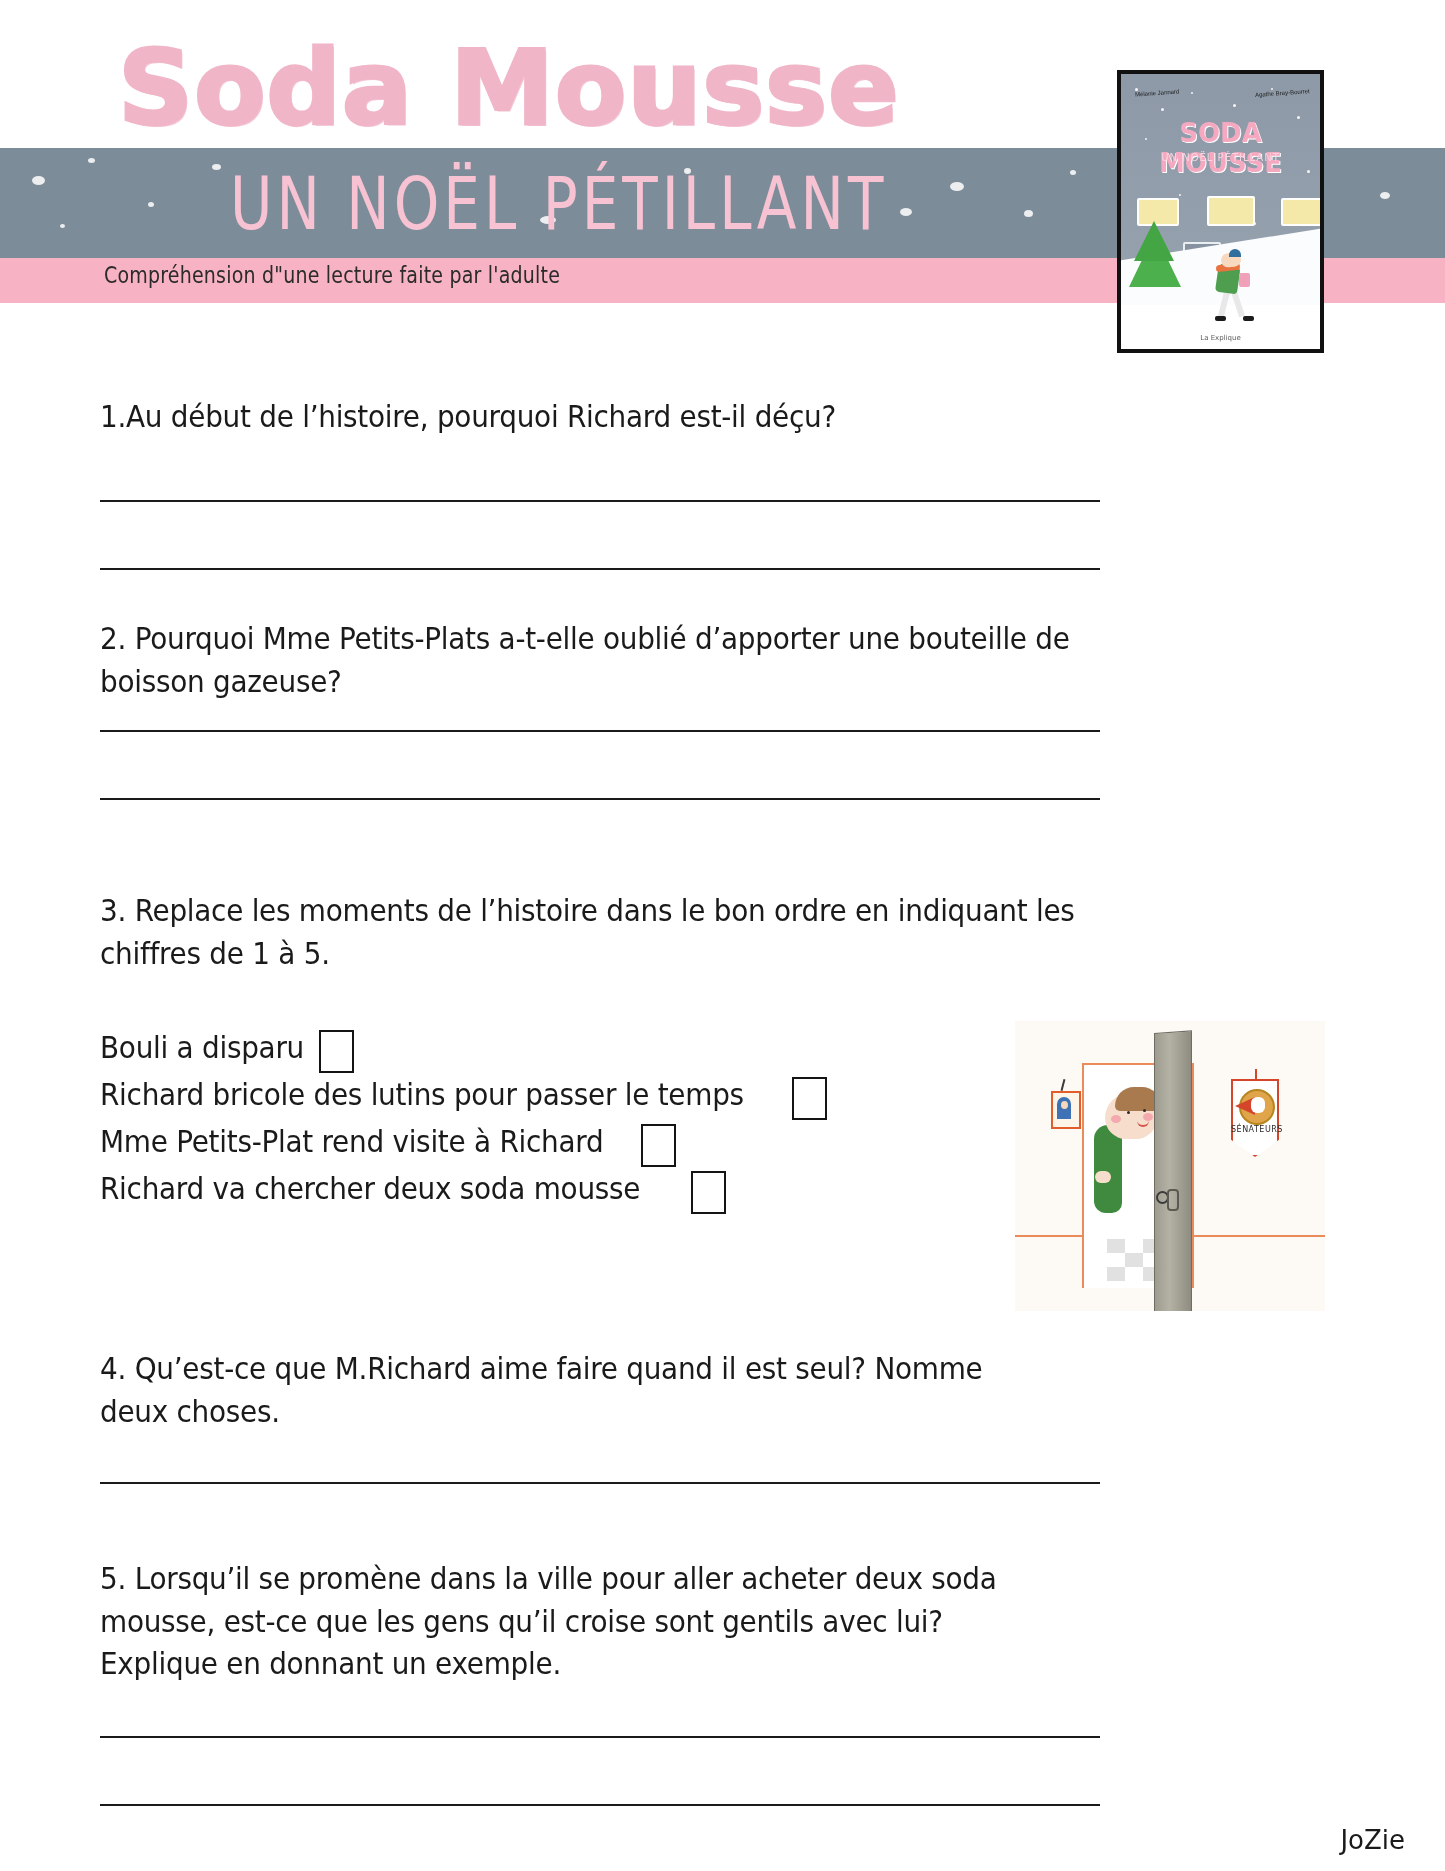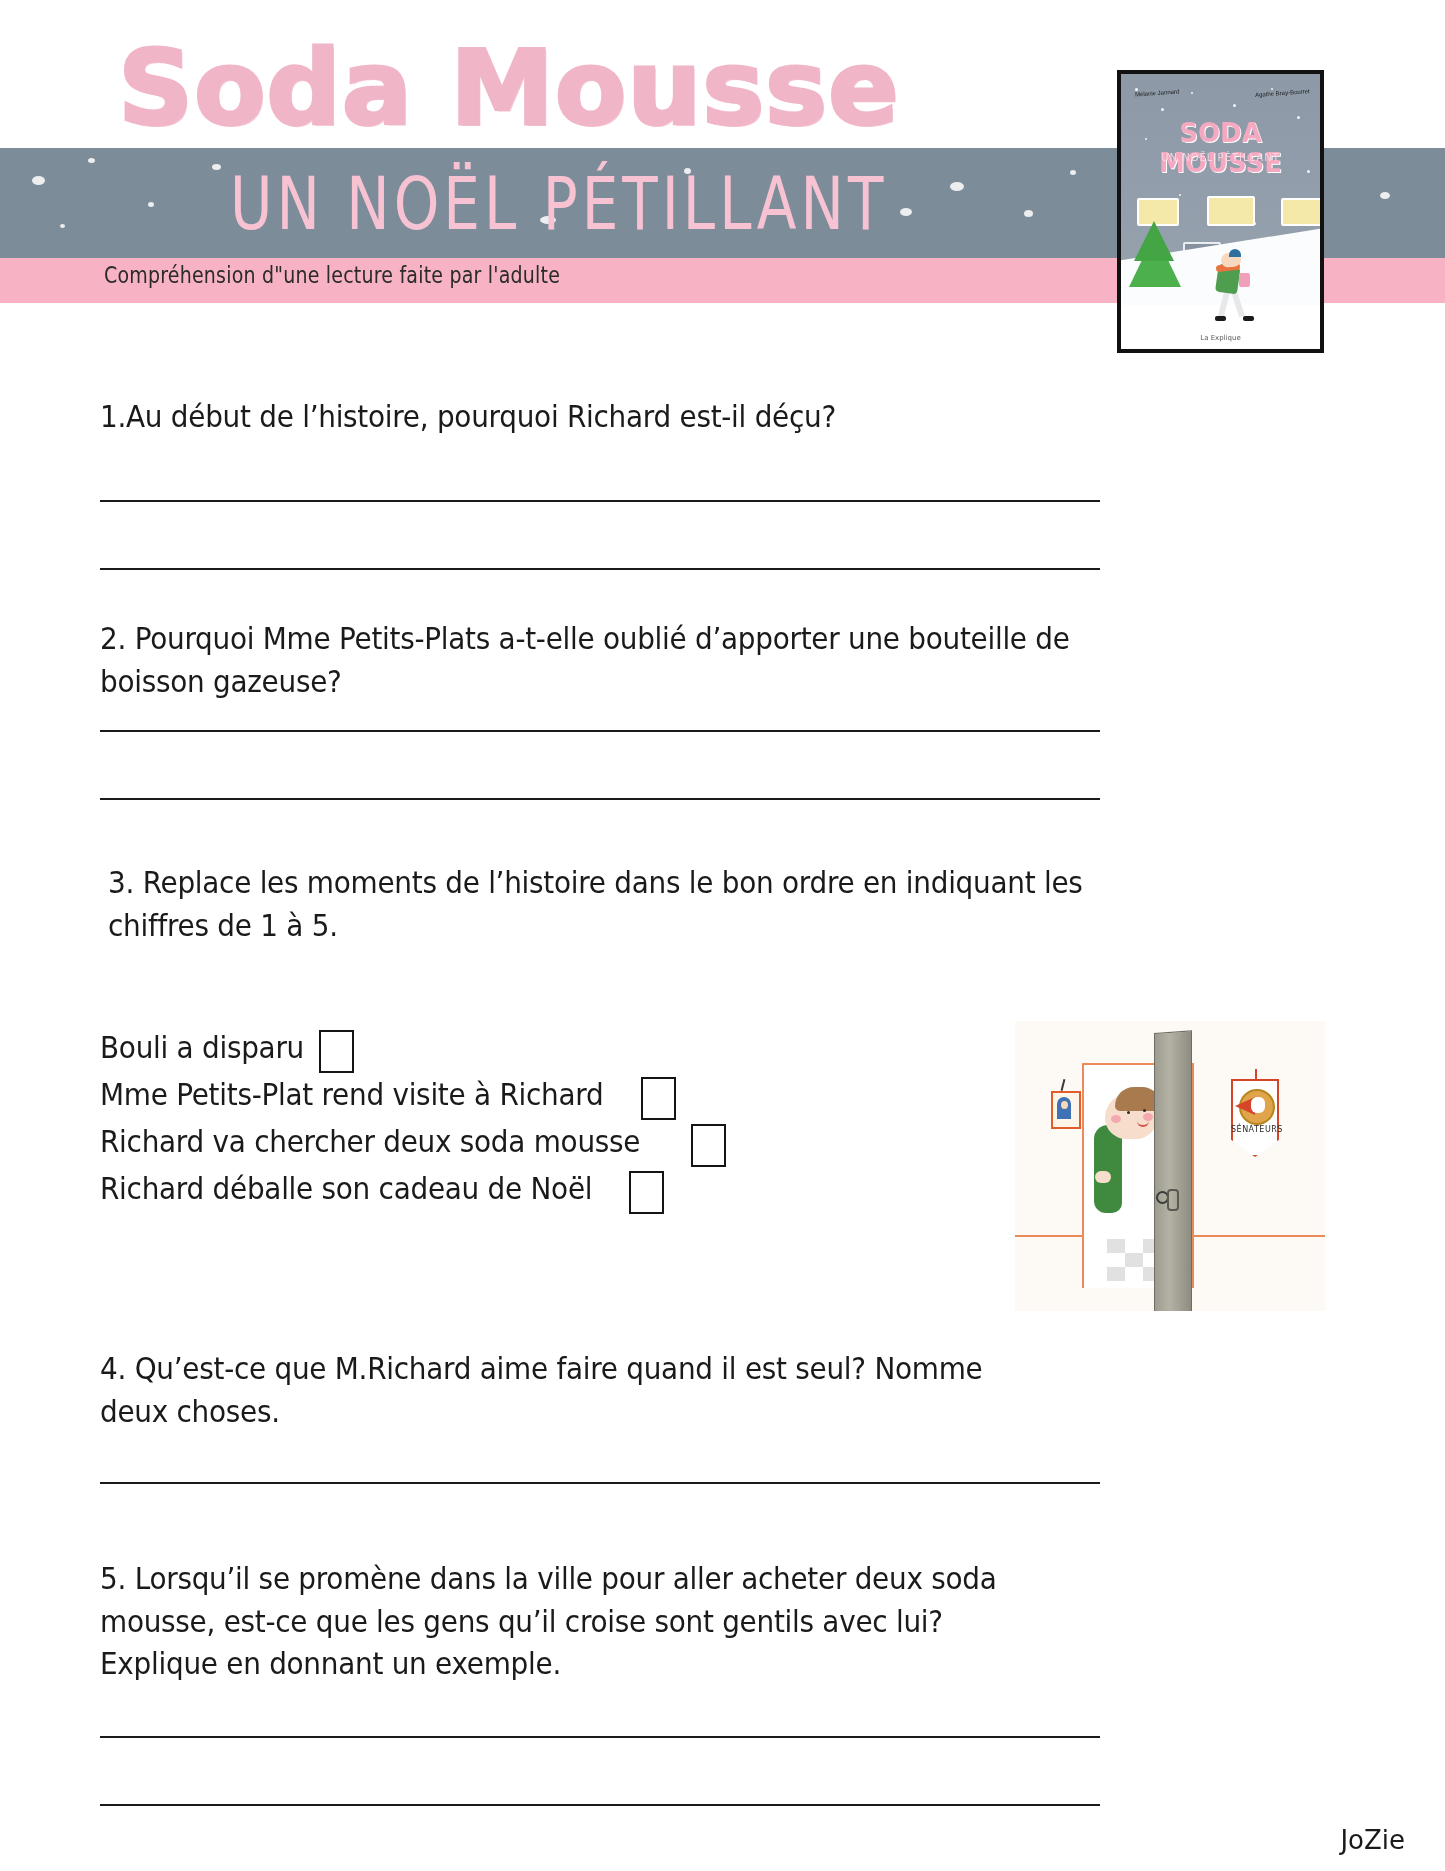--- a/index.html
+++ b/index.html
@@ -619,40 +619,40 @@
 </div>
 <div class="ans-line" style="left:100px; top:500px; width:1000px;"></div>
 <div class="ans-line" style="left:100px; top:568px; width:1000px;"></div>
 
 <div class="q-block" style="left:100px; top:618px; width:1060px;">
   <div class="q-text">2. Pourquoi Mme Petits-Plats a-t-elle oublié d’apporter une bouteille de boisson gazeuse?</div>
 </div>
 <div class="ans-line" style="left:100px; top:730px; width:1000px;"></div>
 <div class="ans-line" style="left:100px; top:798px; width:1000px;"></div>
 
-<div class="q-block" style="left:100px; top:862px; width:1060px;margin-left:8px;">
+<div class="q-block" style="left:100px; top:890px; width:1060px;">
   <div class="q-text">3. Replace les moments de l’histoire dans le bon ordre en indiquant les chiffres de 1 à 5.</div>
 </div>
 
 <div class="order-list" style="left:100px; top:1030px;">
   <div class="order-item">
     <span class="label">Bouli a disparu</span>
+    <span class="order-box"></span>
+  </div>
+  <div class="order-item">
+    <span class="label">Richard bricole des lutins pour passer le temps</span>
     <span class="order-box"></span>
   </div>
   <div class="order-item">
     <span class="label">Mme Petits-Plat rend visite à Richard</span>
     <span class="order-box"></span>
   </div>
   <div class="order-item">
     <span class="label">Richard va chercher deux soda mousse</span>
     <span class="order-box" style="margin-left:10px;"></span>
-  </div>
-  <div class="order-item">
-    <span class="label">Richard déballe son cadeau de Noël</span>
-    <span class="order-box"></span>
   </div>
 </div>
 
 <div class="door-illo">
   <div class="di-wallline" style="top:214px;"></div>
 
   <div class="di-pichook"></div>
   <div class="di-picture">
     <div class="di-picture-inner"></div>
     <div class="di-picture-face"></div>

